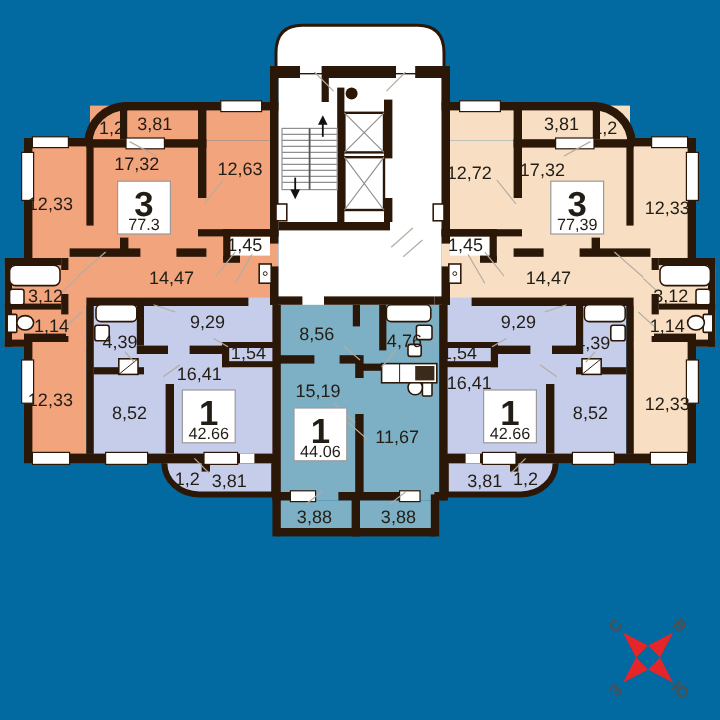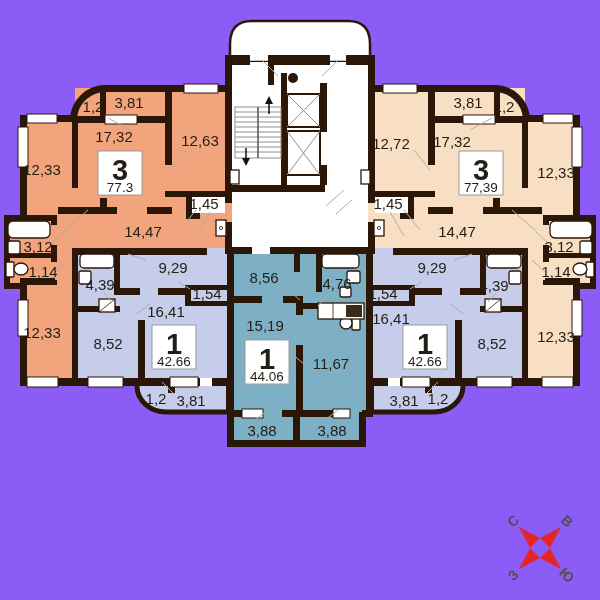--- a/index.html
+++ b/index.html
@@ -1,16 +1,16 @@
 <!DOCTYPE html>
 <html><head>
 <meta charset="utf-8">
 <style>
   html,body{margin:0;padding:0;background:#fff;}
-  .stage{width:600px;height:600px;position:relative;background:#8b5cf6;font-family:"Liberation Sans",sans-serif;}
+  .stage{width:600px;height:600px;position:relative;background:#0369a1;font-family:"Liberation Sans",sans-serif;}
   .w{fill:#2b1708;}
   .wl{stroke:#2b1708;fill:none;}
   .lbl{font-family:"Liberation Sans",sans-serif;font-size:15px;fill:#221d15;text-anchor:middle;}
   .num{font-size:29px;font-weight:bold;}
   .ar{font-size:13.5px;}
   .win{fill:#fff;stroke:#2b1708;stroke-width:1;}
   .gap{fill:#fff;}
   .fx{fill:#fff;stroke:#2b1708;stroke-width:1.3;}
   .ld{stroke:#b3aca2;stroke-width:1;}
   .st{stroke:#8f8f8f;stroke-width:1;fill:none;}

